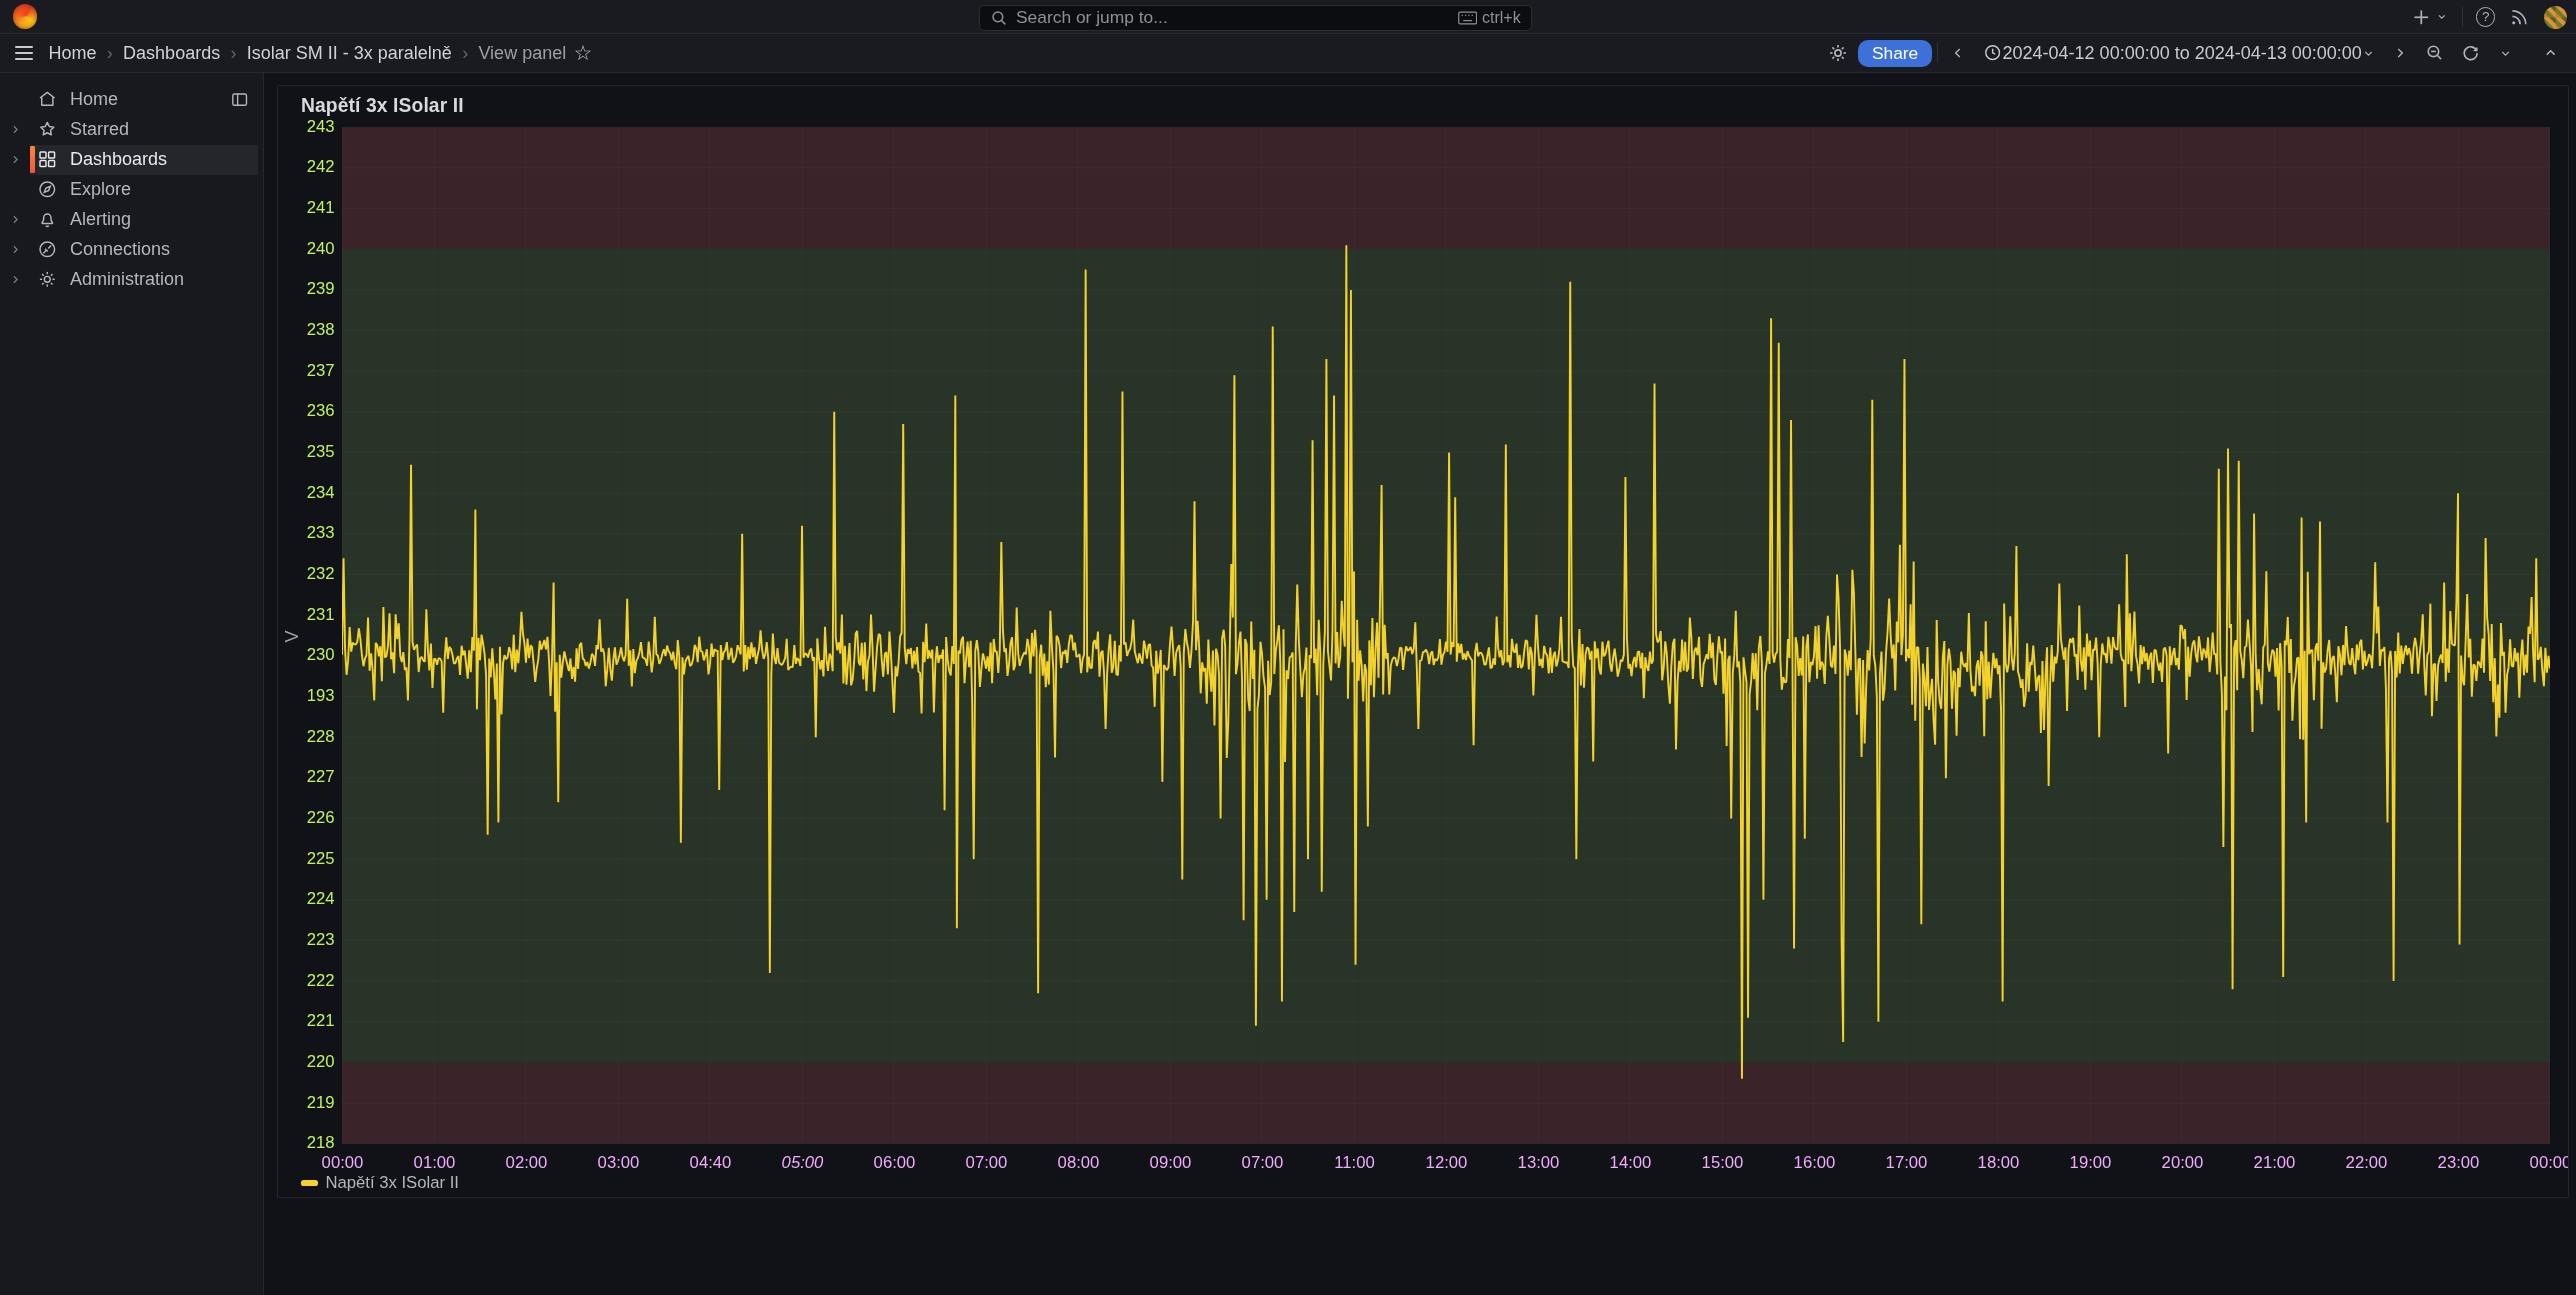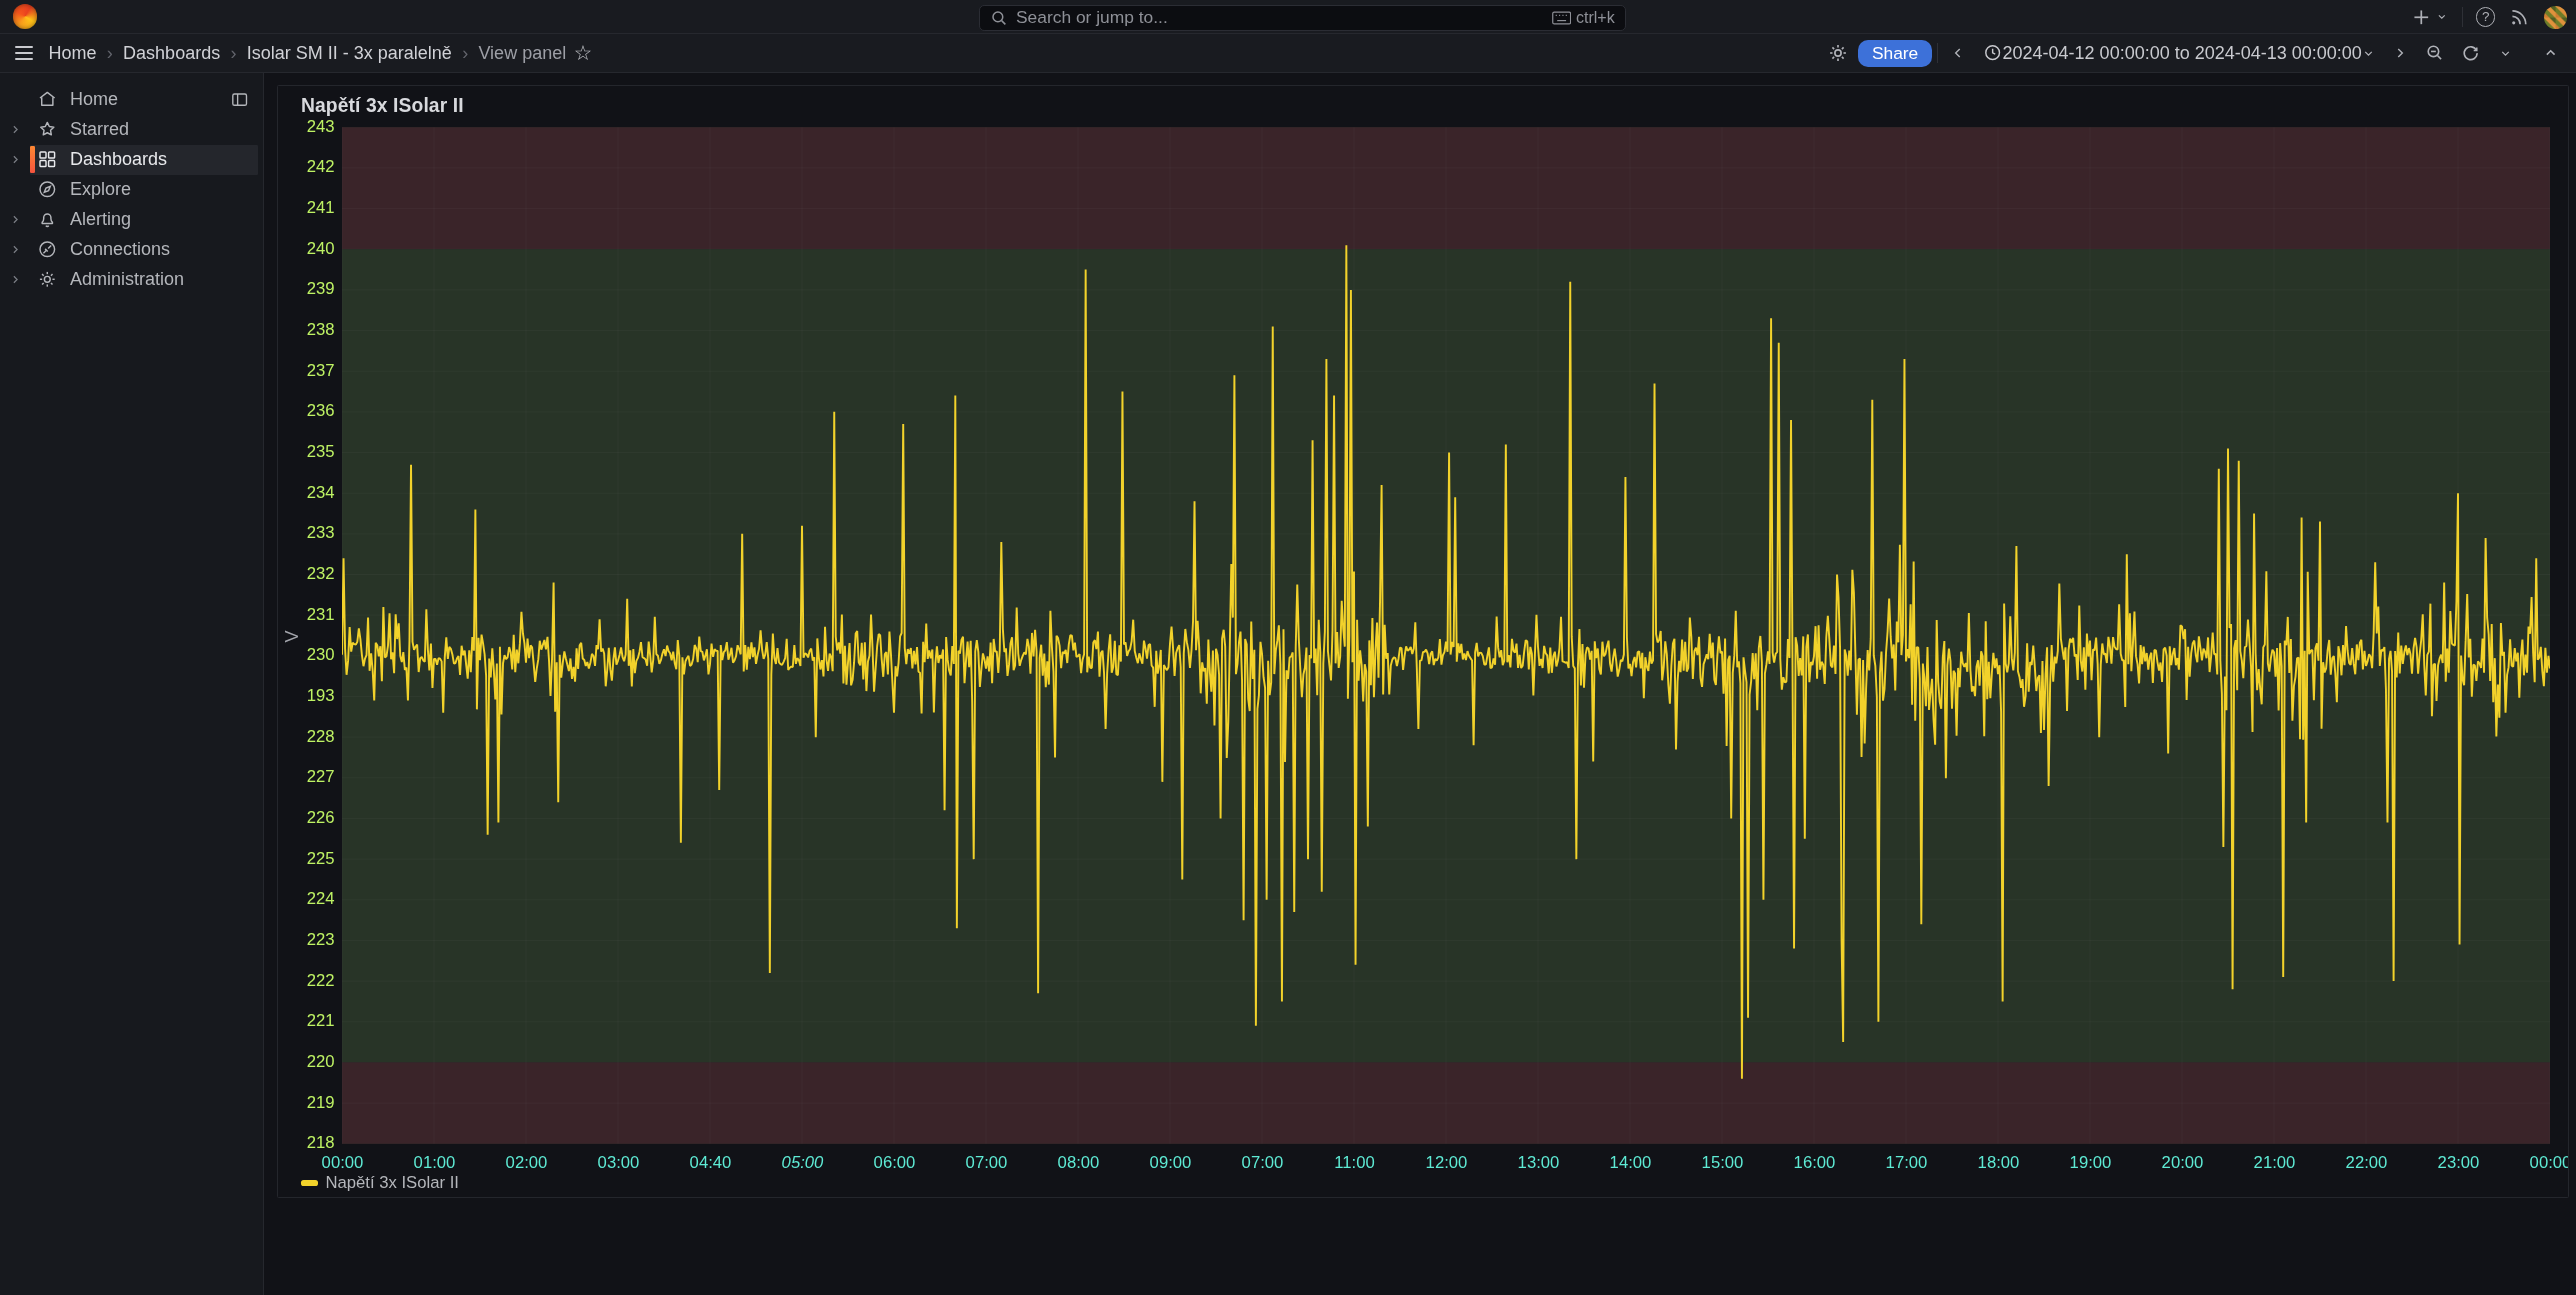--- a/index.html
+++ b/index.html
@@ -18,21 +18,21 @@
     position: absolute; left:0; top:0; right:0; height:34px;
     background:#191b20; border-bottom:0.6px solid #26282e;
     display:flex; align-items:center; padding:0 13px;
   }
   .logo {
     width:24.4px; height:24.4px; border-radius:50%;
     background: conic-gradient(from 210deg, #fba01c, #f5541c, #e8401f, #ffc318, #fba01c);
     box-shadow: inset 0 0 5.1px rgba(0,0,0,.45);
   }
   .search {
-    position:absolute; left:979px; top:4.5px; width:647px; height:26px;
+    position:absolute; left:979px; top:4.5px; width:553px; height:26px;
     background:#0c0d11; border:0.6px solid #2b2d34; border-radius:5.1px;
     display:flex; align-items:center; gap:7.7px; padding:0 10.3px;
     color:#8e9097; font-size:17.4px; cursor:text;
   }
   .search .hint { margin-left:auto; display:flex; align-items:center; gap:5.1px; font-size:16px; color:#8e9097; }
   .topbar-right { position:absolute; right:9px; top:0; height:34px; display:flex; align-items:center; gap:14px; }
   .tb-btn { display:flex; align-items:center; justify-content:center; gap:3.9px;
             background:none; border:none; color:#aeb0b6; cursor:pointer; height:28px; }
   .v-divider { width:0.6px; height:19.3px; background:#2e3036; }
   .help-circle {
@@ -94,21 +94,21 @@
   
   .panel {
     position:absolute; left:277px; top:85px; width:2292px; height:1113px;
     background:#111217; border:0.6px solid #24262c; border-radius:1.3px; overflow:hidden;
   }
   .panel-title { position:absolute; left:23px; top:9px; font-size:19.3px; font-weight:700;
                  color:#d8d9dd; letter-spacing:0.1px; cursor:pointer; }
   .ylabel { position:absolute; left:1.3px; top:540px; width:26px; text-align:center;
             transform:rotate(-90deg); color:#a2a4ab; font-size:18px; }
   .ytick { position:absolute; left:2.6px; width:54px; text-align:right; font-size:16.7px; color:#bef264; line-height:16.7px; }
-  .xtick { position:absolute; width:59px; text-align:center; font-size:16.7px; color:#5eead4; top:1067px; }
+  .xtick { position:absolute; width:59px; text-align:center; font-size:16.7px; color:#f0abfc; top:1067px; }
   #chart { position:absolute; left:64px; top:41px; cursor:crosshair; }
   .legend { position:absolute; left:23px; top:1087px; display:flex; align-items:center; gap:7.7px;
             font-size:16.7px; color:#b4b6bb; cursor:pointer; }
   .legend-swatch { width:16.7px; height:5.1px; border-radius:2.6px; }
 </style>
 </head>
 <body>
 
 <header class="topbar">
   <div class="logo"></div>

